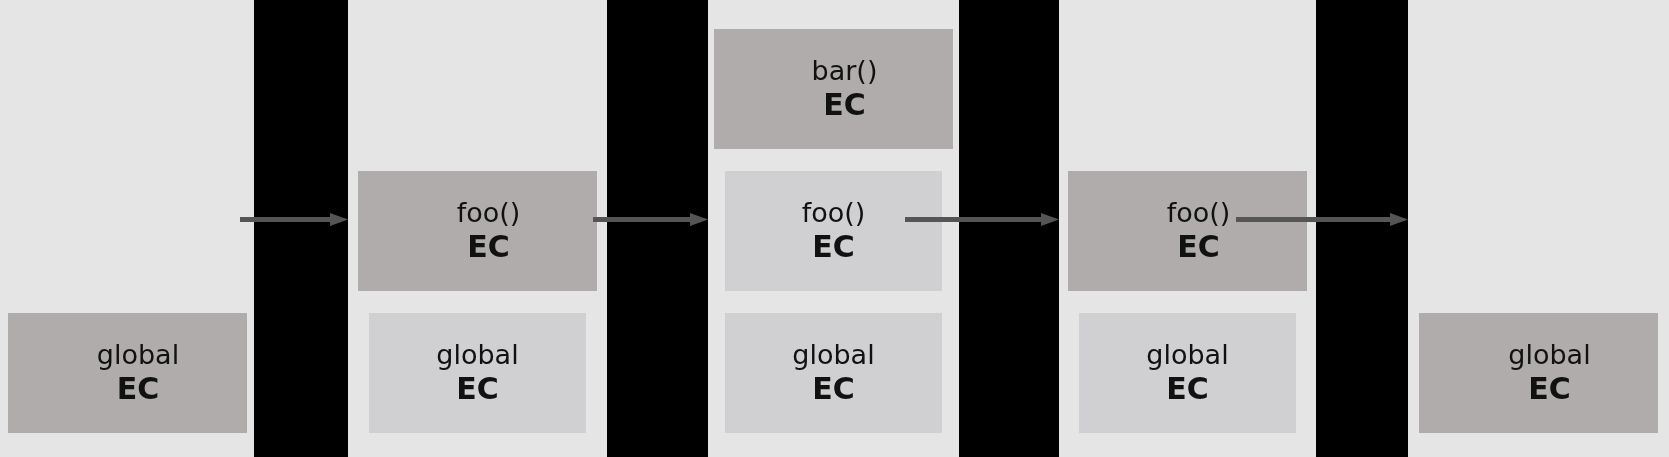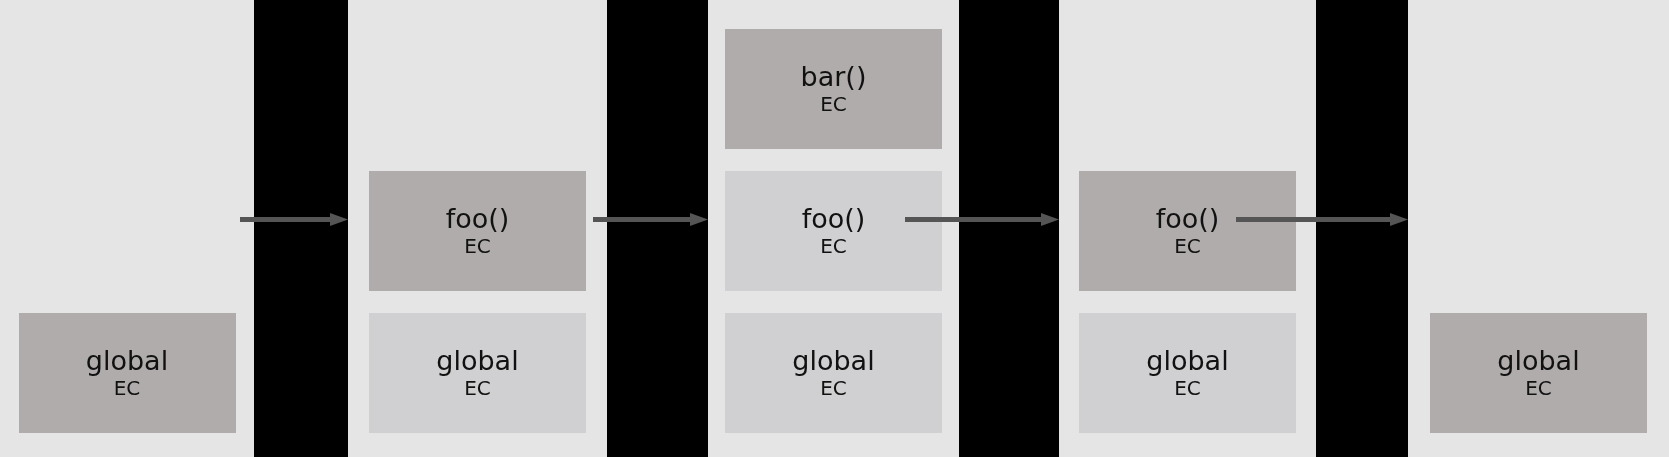--- a/index.html
+++ b/index.html
@@ -37,31 +37,32 @@
     height: 120px;
     display: flex;
     flex-direction: column;
     align-items: center;
     justify-content: center;
     line-height: 1.18;
     color: #111111;
   }
   .frame.active {
     background: #b0acac;
+    padding-left: 22px;
   }
   .frame.idle {
     background: #d0cfd1;
   }
   .frame .fn {
     font-size: 27px;
     font-weight: 400;
   }
   .frame .ec {
-    font-size: 20px;
-    font-weight: 400;
+    font-size: 30px;
+    font-weight: 700;
   }
   .gap {
     position: absolute;
     top: 0;
     height: 457px;
     background: #000000;
   }
   .arrow {
     position: absolute;
     top: 213px;

